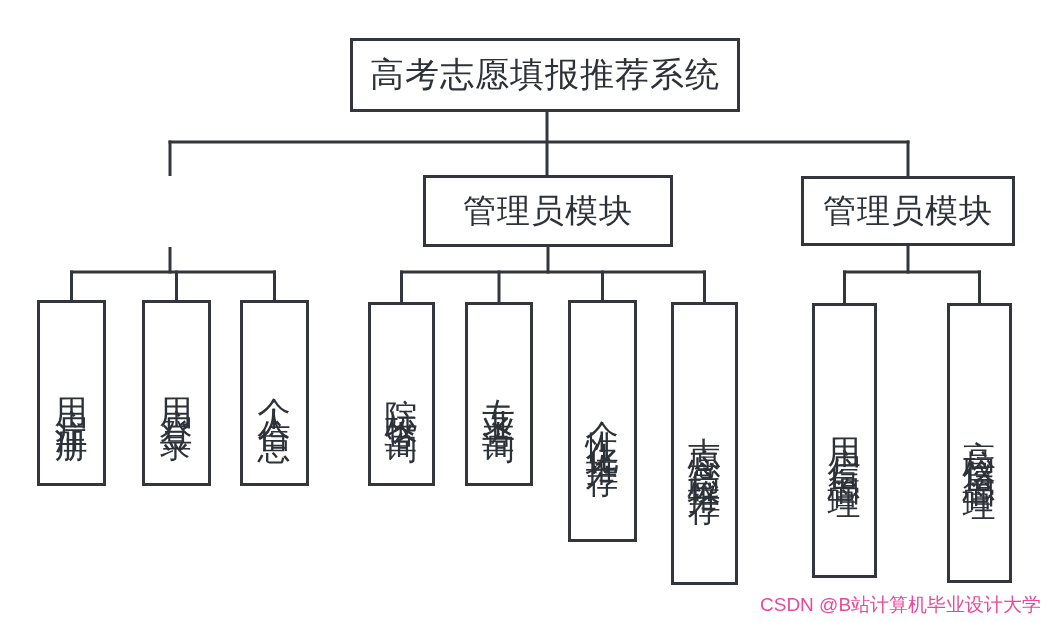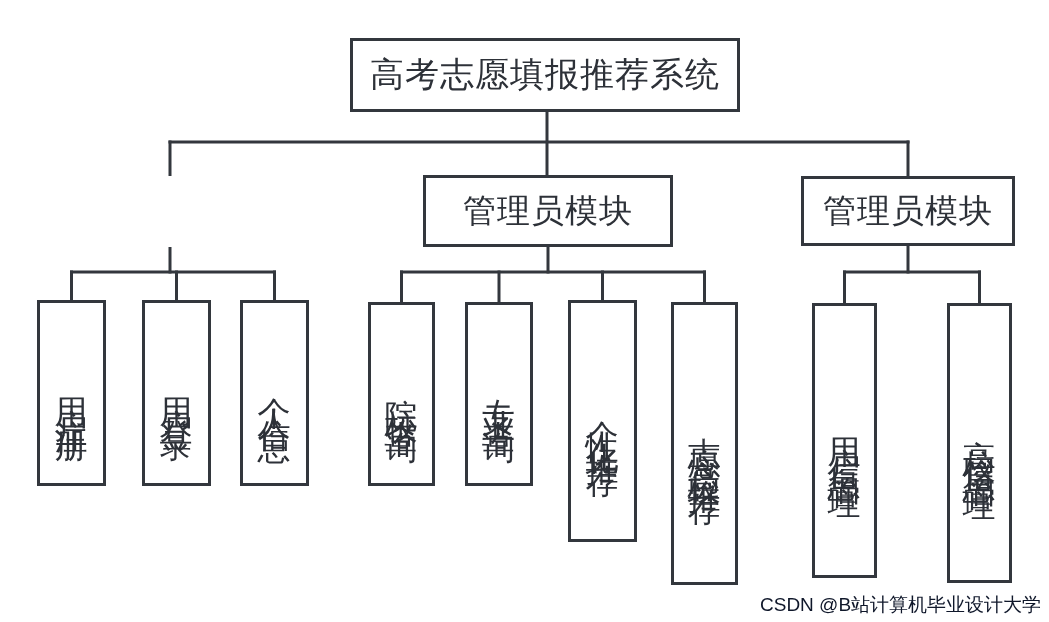--- a/index.html
+++ b/index.html
@@ -58,21 +58,21 @@
   #l11 { left: 465px; top: 302px; width: 68px; height: 184px; }
   #l12 { left: 568px; top: 300px; width: 69px; height: 242px; }
   #l13 { left: 671px; top: 302px; width: 67px; height: 283px; }
   #l20 { left: 812px; top: 303px; width: 65px; height: 275px; letter-spacing: 10px; }
   #l21 { left: 947px; top: 303px; width: 65px; height: 280px; letter-spacing: 10px; }
   #watermark {
     position: absolute;
     left: 760px;
     top: 592px;
     font-size: 19px;
-    color: #0f172a;
+    color: #ec4899;
     white-space: nowrap;
   }
 </style>
 </head>
 <body>
 
 <div id="stage">
 
   <svg id="connectors" viewBox="0 0 1049 622" xmlns="http://www.w3.org/2000/svg">
     <g stroke="#33373d" stroke-width="3" fill="none">

